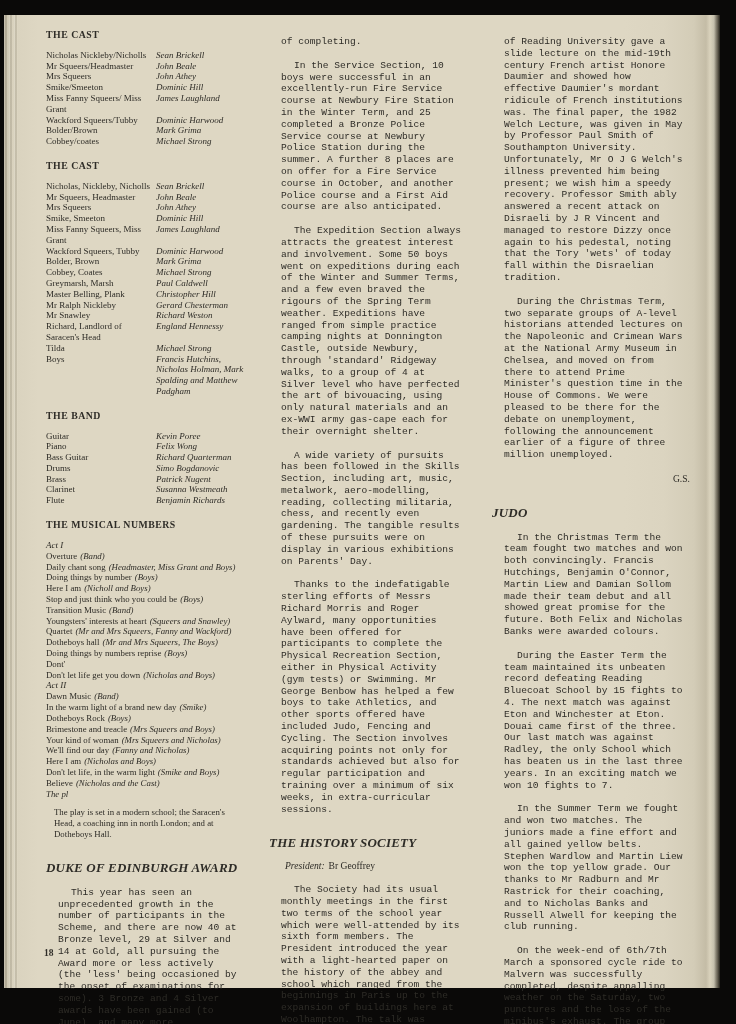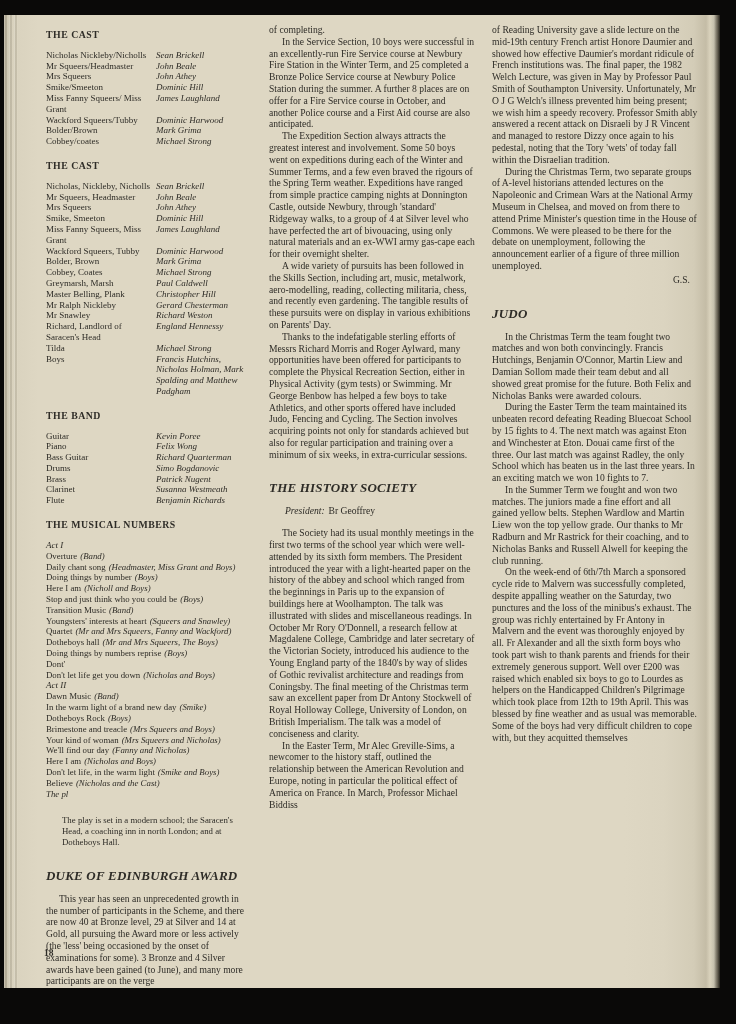--- a/index.html
+++ b/index.html
@@ -37,23 +37,23 @@
   .small-head{font-weight:bold;font-size:9.8px;letter-spacing:.5px;margin:14px 0 9px;}
   .first-head{margin-top:6px;}
   .big-head{font-weight:bold;font-size:13px;letter-spacing:.2px;line-height:15px;margin:20px 0 10px;font-style:italic;}
   .crow{display:flex;align-items:flex-start;justify-content:space-between;}
   .crow .role{width:106px;flex:none;padding-right:4px;}
   .crow .actor{flex:1;font-style:italic;}
   .song{font-size:8.8px;line-height:10.8px;}
   .song .cast-note{font-style:italic;margin-left:3px;}
   .act-label{font-style:italic;font-weight:normal;margin-top:0;line-height:11px;}
   .it{font-style:italic;}
-  .para{margin:0;text-indent:13px;}
+  .para{margin:12px;text-indent:13px;font-family:Liberation Mono, monospace;}
   .noindent{text-indent:0;}
-  .note{margin:16px;font-size:8.8px;line-height:10.8px;}
+  .note{margin:8px;font-size:8.8px;line-height:10.8px;}
   .president-line{margin:0 0 10px 16px;}
   .sp{margin-left:4px;}
   .sig{text-align:right;padding-right:8px;margin:2px 0 0 0;}
   .pagenum{position:absolute;left:44px;top:948px;font-size:9.5px;font-weight:bold;}
 </style>
 </head>
 <body>
 
 <div class="scan">
   <div class="paper"></div>

